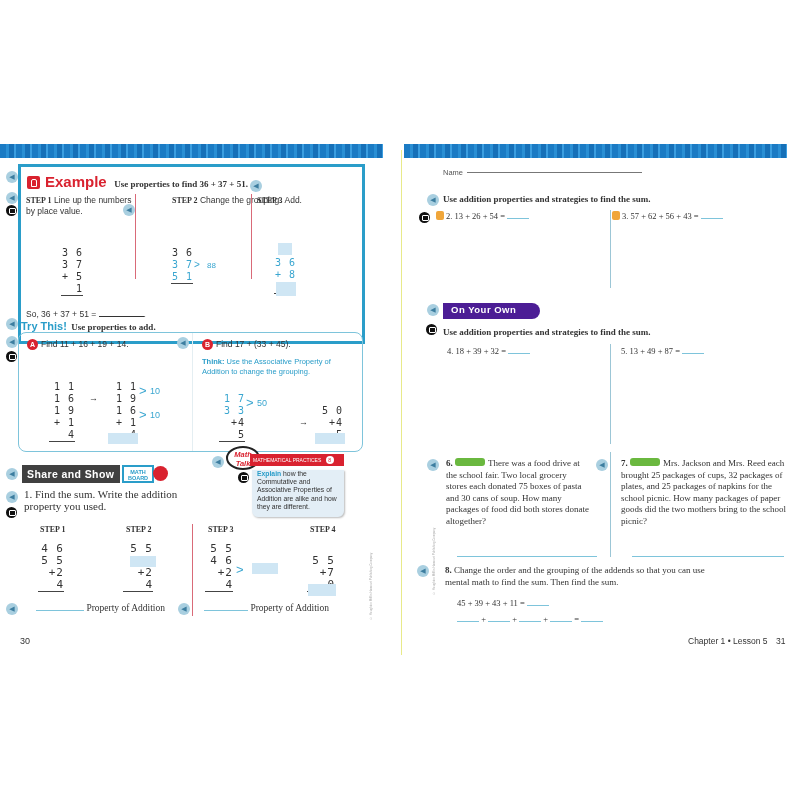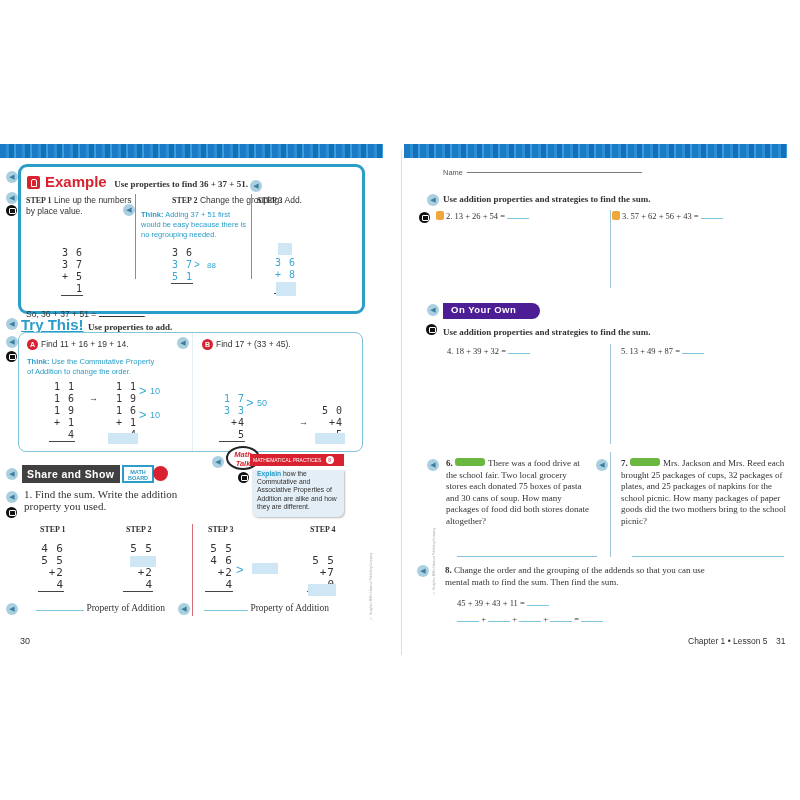--- a/index.html
+++ b/index.html
@@ -5,21 +5,21 @@
 *{box-sizing:border-box;margin:0;padding:0;}
 html,body{width:800px;height:800px;background:#fff;overflow:hidden;}
 body{font-family:"Liberation Sans",sans-serif;color:#333;position:relative;}
 .serif{font-family:"Liberation Serif",serif;}
 .abs{position:absolute;}
 .banner{position:absolute;top:144px;height:14px;background:repeating-linear-gradient(90deg,#1b7bc4 0 6px,#2a8fd4 6px 9px,#1670b8 9px 14px,#3b9ee0 14px 16px);}
 .page-divider{position:absolute;left:401px;top:150px;width:1px;height:505px;background:#e8ea8a;}
 .spk{position:absolute;width:12px;height:12px;border-radius:50%;background:#a9cfe0;color:#3d7ea0;font-size:7px;line-height:12px;text-align:center;}
 .tv{position:absolute;width:11px;height:11px;border-radius:50%;background:#111;}
 .tv::after{content:"";position:absolute;left:3px;top:3px;width:5px;height:4px;border:1px solid #fff;border-radius:1px;}
-.box-example{position:absolute;left:18px;top:164px;width:347px;height:150px;border:3px solid #2a9dc9;border-radius:9px;}
+.box-example{position:absolute;left:18px;top:164px;width:347px;height:180px;border:3px solid #2a9dc9;border-radius:0;}
 .box-try{position:absolute;left:18px;top:332px;width:345px;height:120px;border:1px solid #7ec4db;border-radius:8px;}
 .redsq{display:inline-block;width:13px;height:13px;background:#d9222f;border-radius:2px;vertical-align:-2px;margin-right:5px;position:relative;}
 .redsq::after{content:"";position:absolute;left:4px;top:3px;width:4px;height:6px;border:1px solid #fff;border-radius:2px 2px 0 0;}
 .h-example{color:#d9222f;font-weight:bold;font-size:15px;}
 .small{font-size:8.5px;}
 .step{font-size:8px;font-weight:bold;font-family:"Liberation Serif",serif;}
 .think{color:#2a9dc9;font-size:7.5px;line-height:10px;}
 .num{font-family:"DejaVu Sans Mono",monospace;font-size:10px;line-height:12px;text-align:right;letter-spacing:1px;}
 .blue{color:#3aa6d0;}
 .ans{position:absolute;background:#cfe6f4;}
@@ -58,24 +58,20 @@
       <span>Line up the numbers by place value.</span>
     </div>
     <div class="spk" style="left:102px;top:37px;">◀</div>
 
     <div class="vline-red" style="left:114px;top:27px;height:85px;"></div>
 
     <div class="abs small" style="left:120px;top:28px;white-space:nowrap;margin-left:31px;">
       <span class="step">STEP 2</span>
       <span>Change the grouping.</span>
     </div>
-    <div class="abs think" style="left:120px;top:43px;width:110px;">
-      <b>Think:</b>
-      <span>Adding 37 + 51 first would be easy because there is no regrouping needed.</span>
-    </div>
 
     <div class="vline-red" style="left:230px;top:27px;height:85px;"></div>
 
     <div class="abs small" style="left:236px;top:28px;white-space:nowrap;">
       <span class="step">STEP 3</span>
       <span>Add.</span>
     </div>
 
     <div class="abs num" style="left:40px;top:80px;width:22px;">
       <div>3 6</div>
@@ -99,34 +95,30 @@
     <div class="ans" style="left:255px;top:115px;width:20px;height:14px;"></div>
 
     <div class="abs small" style="left:5px;top:122px;white-space:nowrap;margin-top:20px;">
       <span>So, 36 + 37 + 51 =</span>
       <span class="blank" style="width:45px;border-color:#333;"></span>.
     </div>
   </div>
 
   <div class="spk" style="left:6px;top:318px;">◀</div>
   <div class="abs" style="left:21px;top:316px;white-space:nowrap;">
-    <span style="color:#2a9dc9;font-weight:bold;font-size:15px;text-decoration:underline;">Try This!</span>
+    <span style="color:#2a9dc9;font-weight:bold;font-size:11px;">Try This!</span>
     <span class="serif" style="font-size:9px;font-weight:bold;">Use properties to add.</span>
   </div>
   <div class="spk" style="left:6px;top:336px;">◀</div>
   <div class="tv" style="left:6px;top:351px;"></div>
 
   <div class="box-try">
 
     <div class="abs small" style="left:8px;top:6px;white-space:nowrap;">
       <span class="circ">A</span><span>Find 11 + 16 + 19 + 14.</span>
-    </div>
-    <div class="abs think" style="left:8px;top:24px;width:135px;">
-      <b>Think:</b>
-      <span>Use the Commutative Property of Addition to change the order.</span>
     </div>
     <div class="abs num" style="left:30px;top:48px;width:26px;">
       <div>1 1</div>
       <div>1 6</div>
       <div>1 9</div>
       <div class="uline">+ 1 4</div>
     </div>
     <div class="abs" style="left:70px;top:60px;font-size:9px;">→</div>
     <div class="abs num" style="left:92px;top:48px;width:26px;">
       <div>1 1</div>
@@ -139,20 +131,24 @@
     <div class="abs blue" style="left:120px;top:74px;font-size:13px;">&gt;</div>
     <div class="abs blue" style="left:131px;top:77px;font-size:9px;">10</div>
     <div class="ans" style="left:89px;top:100px;width:30px;height:11px;"></div>
 
     <div class="abs" style="left:173px;top:0;width:1px;height:118px;background:#e4eef2;"></div>
     <div class="spk" style="left:158px;top:4px;">◀</div>
 
     <div class="abs small" style="left:183px;top:6px;white-space:nowrap;">
       <span class="circ">B</span><span>Find 17 + (33 + 45).</span>
     </div>
+    <div class="abs think" style="left:183px;top:24px;width:135px;">
+      <b>Think:</b>
+      <span>Use the Associative Property of Addition to change the grouping.</span>
+    </div>
     <div class="abs num" style="left:200px;top:60px;width:26px;">
       <div class="blue">1 7</div>
       <div class="blue">3 3</div>
       <div class="uline">+4 5</div>
     </div>
     <div class="abs blue" style="left:227px;top:62px;font-size:13px;">&gt;</div>
     <div class="abs blue" style="left:238px;top:65px;font-size:9px;">50</div>
     <div class="abs" style="left:280px;top:84px;font-size:9px;">→</div>
     <div class="abs num" style="left:298px;top:72px;width:26px;">
       <div>5 0</div>

